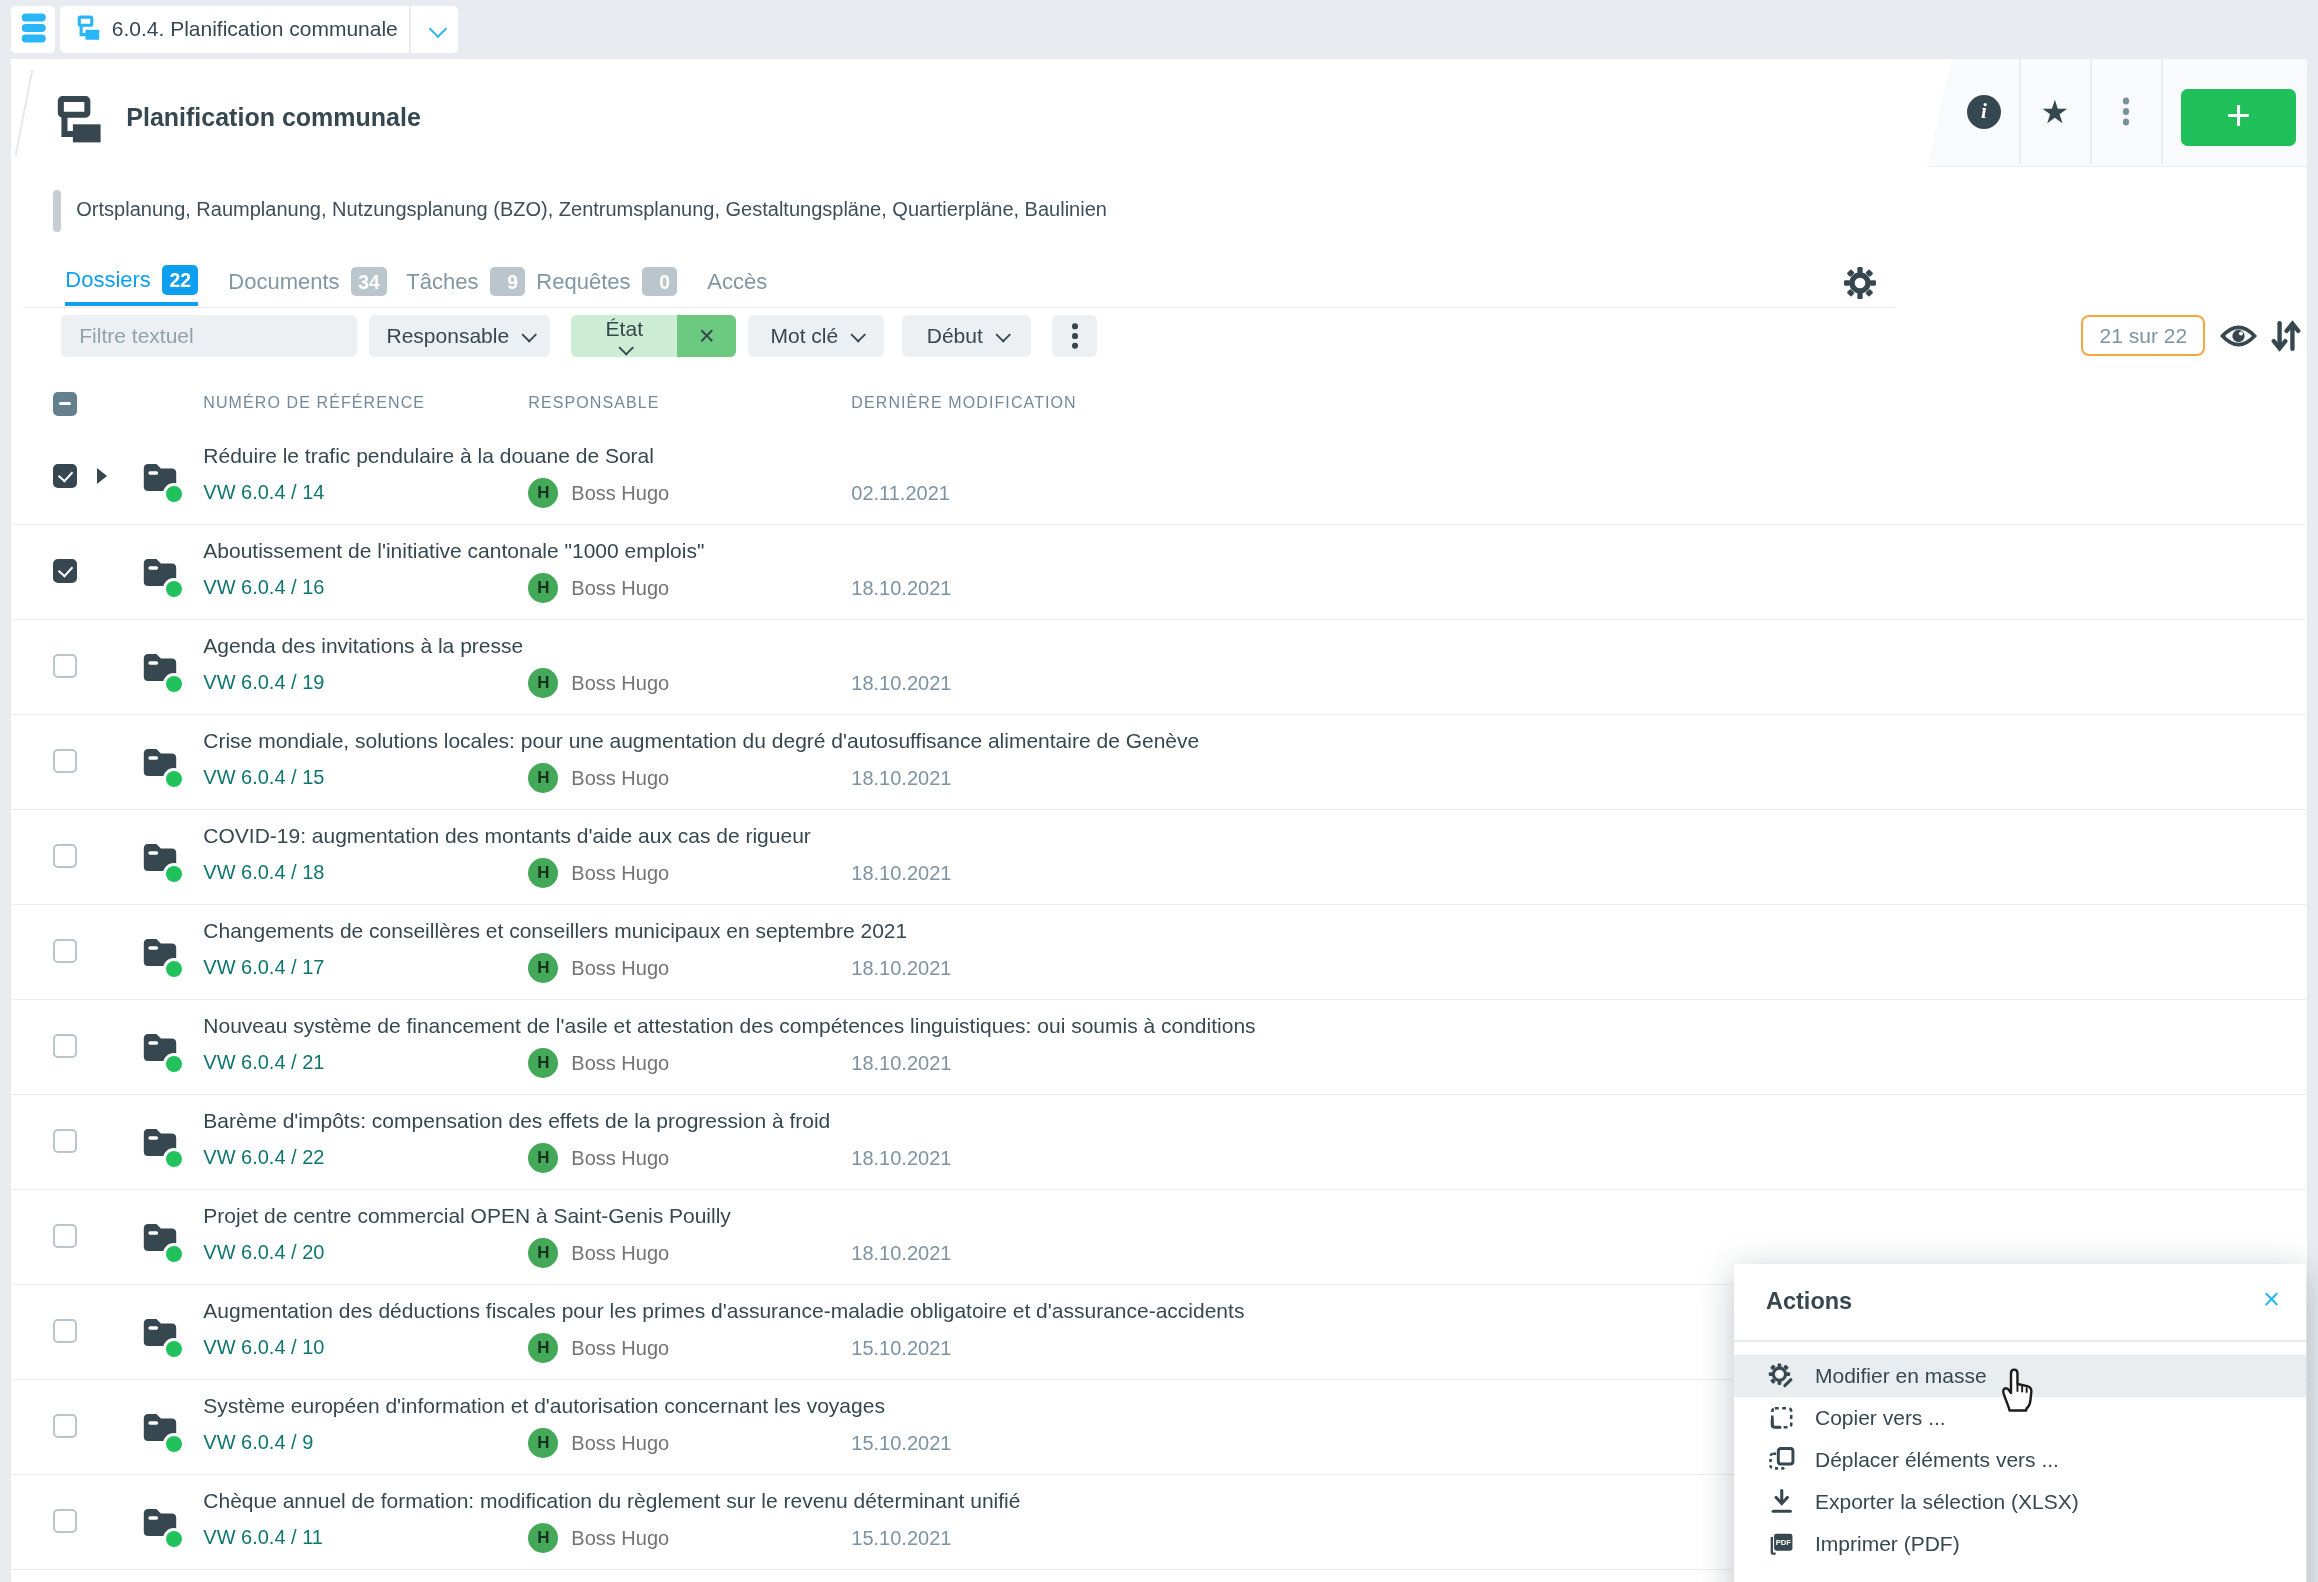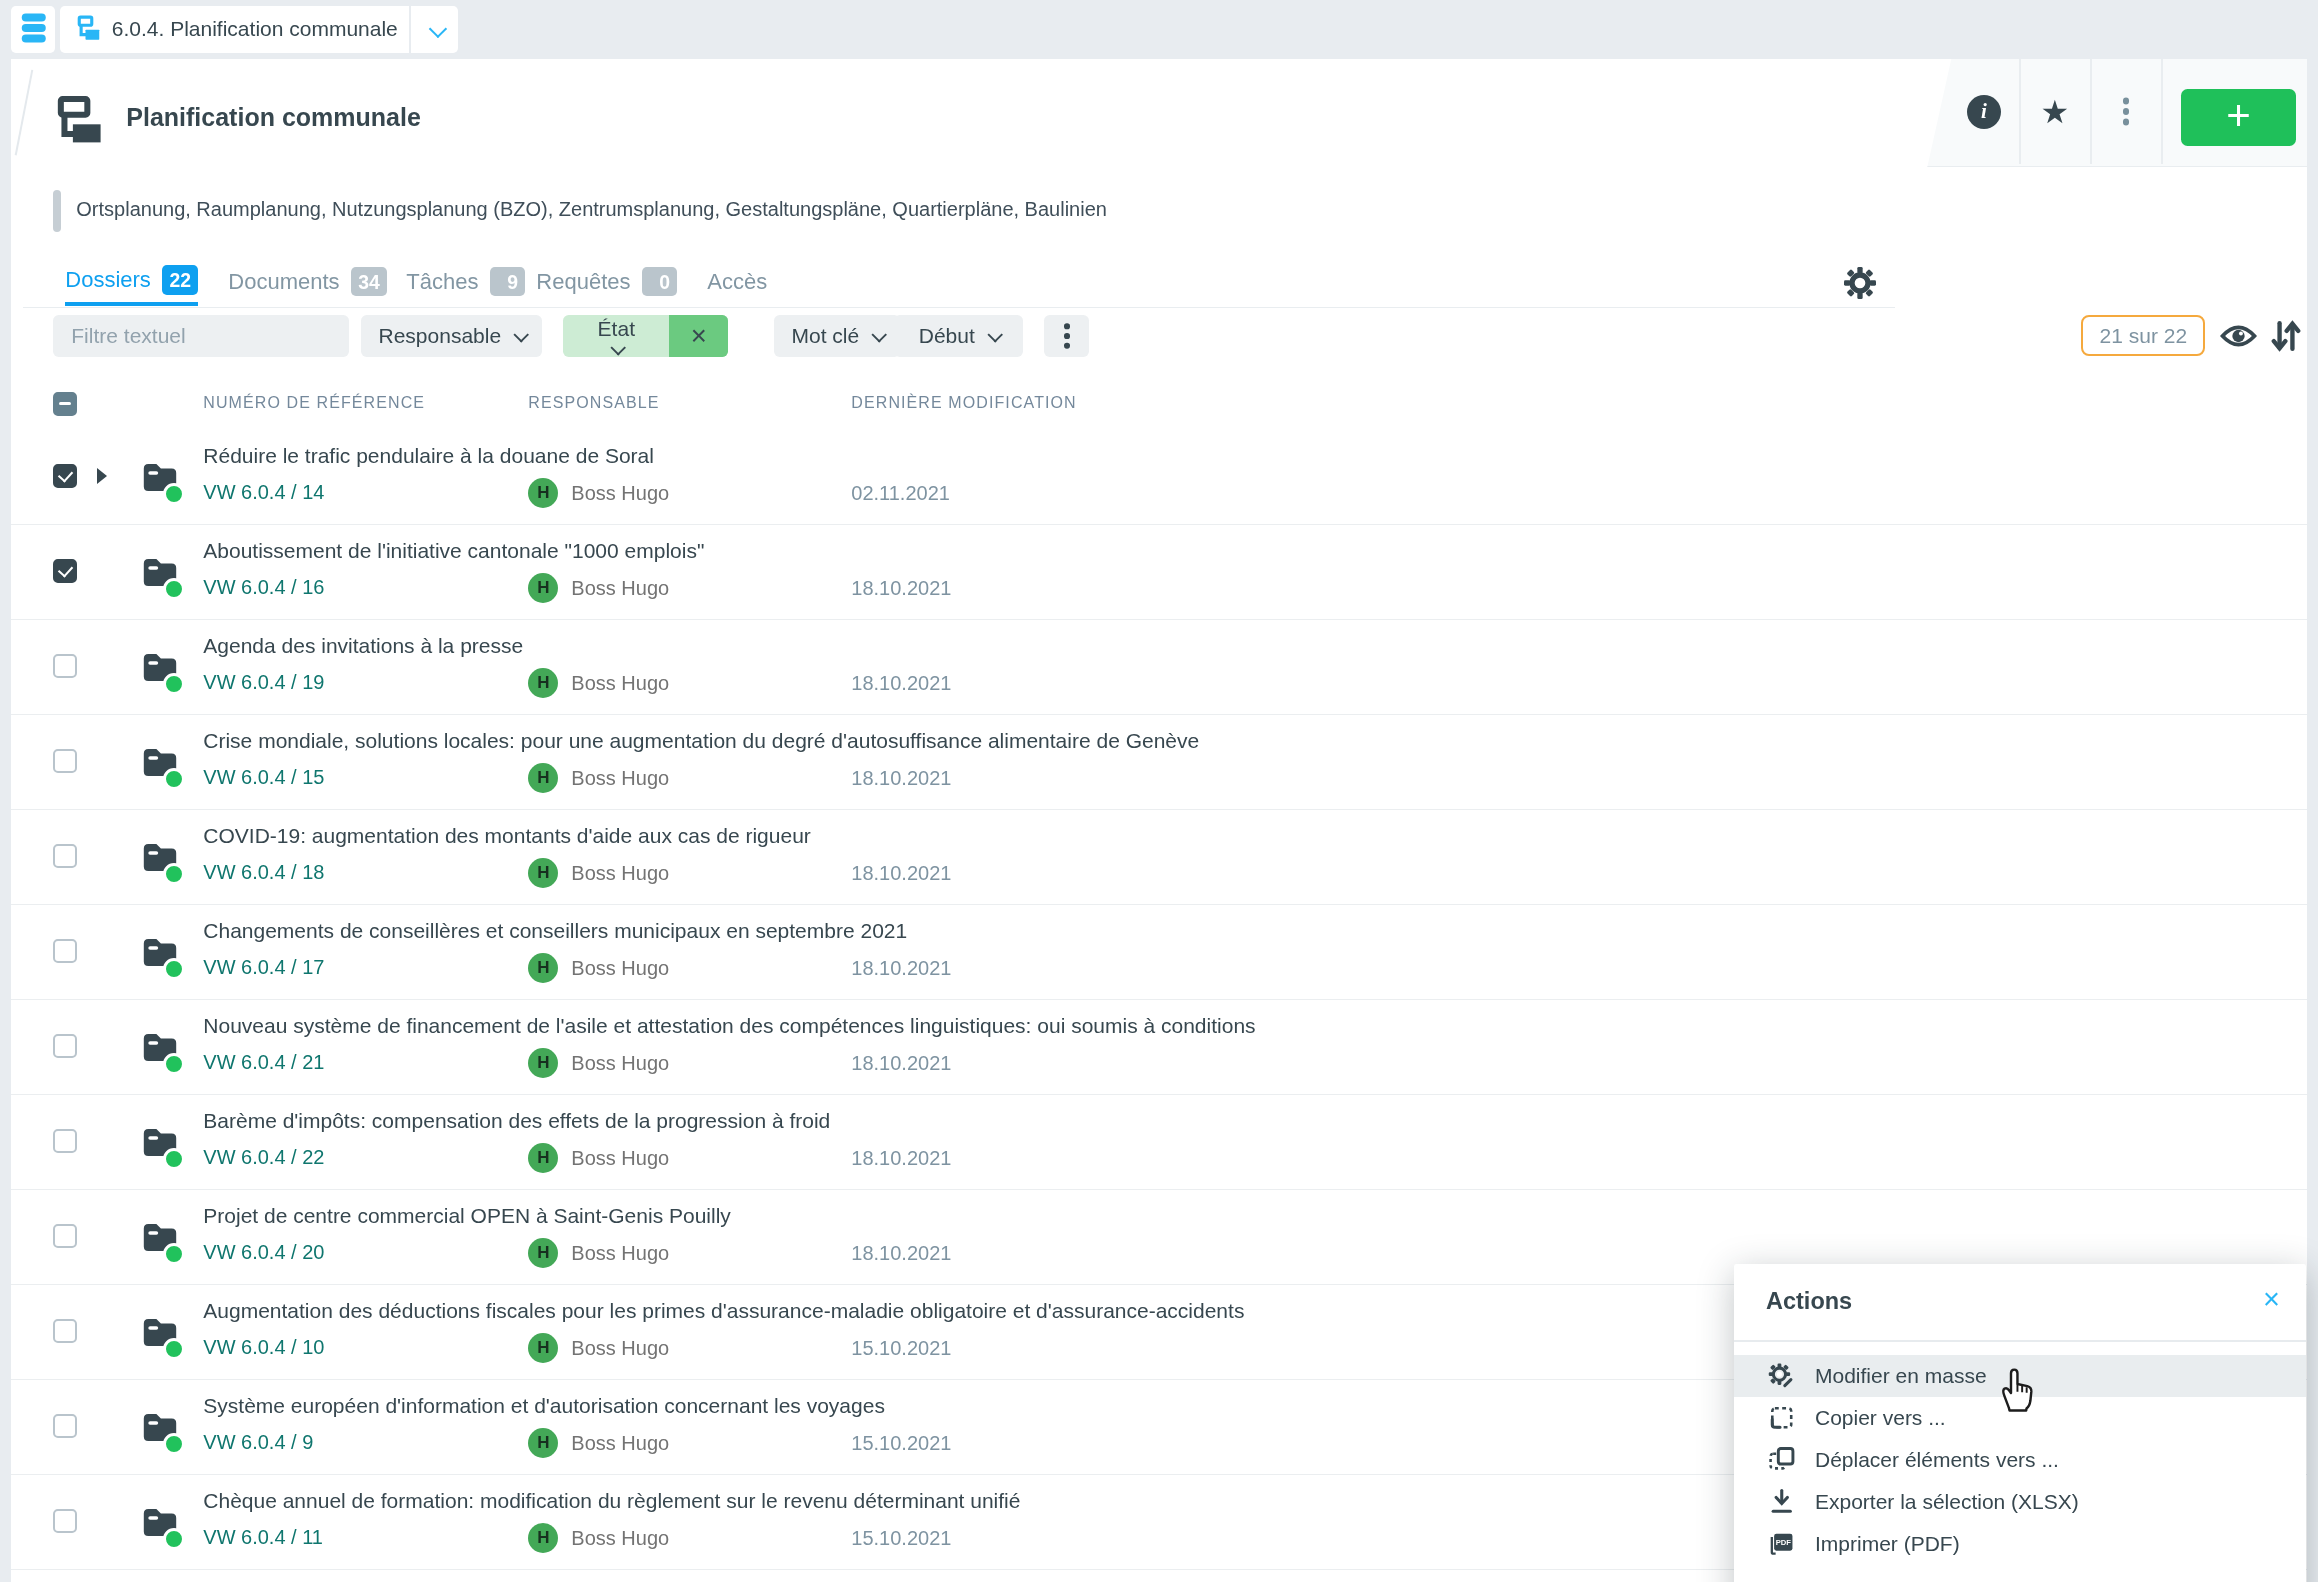--- a/index.html
+++ b/index.html
@@ -32,29 +32,29 @@
   #description{position:absolute;left:65px;top:139px;font-size:20px;color:#3f4e59;}
   
   #tabs{position:absolute;left:12px;top:199px;width:1872px;height:49px;border-bottom:1.6px solid #e9edf0;}
   .tab{position:absolute;top:0;height:47px;display:flex;align-items:center;gap:11.3px;font-size:22px;font-weight:500;color:#8296a3;}
   .tab .badge{min-width:21px;padding:1.6px 7.3px;border-radius:4.9px;background:#bac5cc;color:#fff;font-size:19.4px;font-weight:700;text-align:right;line-height:26px;}
   .tab.active{color:#0ea0f0;border-bottom:4.9px solid #0ea0f0;height:44px;}
   .tab.active .badge{background:#0ea0f0;}
   #gear-btn{position:absolute;right:14.6px;top:6.5px;width:42px;height:39px;display:flex;align-items:center;justify-content:center;}
   
   #filters{position:absolute;left:0;top:256px;width:2296px;height:42px;}
-  .pill{position:absolute;top:0;height:42px;background:#edf0f2;border-radius:5.7px;display:flex;align-items:center;font-size:21px;color:#37474f;}
+  .pill{position:absolute;top:0;height:42px;background:#edf0f2;border-radius:5.7px;display:flex;align-items:center;font-size:21px;color:#37474f;margin-left:8px;}
   #f-text{left:42px;width:296px;}
   #f-text span{margin-left:18px;color:#92a2ad;}
   .f-btn{gap:13px;justify-content:center;}
   #f-resp{left:350px;width:181px;}
   #f-etat{left:552px;width:165px;background:#cdecd4;border-radius:5.7px;overflow:hidden;}
   #f-etat .lbl-part{width:106px;display:flex;align-items:center;justify-content:center;gap:2px;flex-direction:column;}
   #f-etat .x-part{width:59px;height:42px;background:#6bca80;display:flex;align-items:center;justify-content:center;font-size:27.5px;color:#37474f;font-weight:500;}
-  #f-mot{left:763px;width:126px;}
+  #f-mot{left:729px;width:136px;}
   #f-debut{left:883px;width:129px;}
   #f-more{left:1033px;width:45px;justify-content:center;}
   .pill .caret{border-width:2.4px;width:9px;height:9px;margin-top:1.6px;}
   #count-box{position:absolute;right:102px;top:0;width:120px;height:37px;border:2.4px solid #f5a93d;border-radius:8px;display:flex;align-items:center;justify-content:center;font-size:21px;color:#7e93a1;}
   #eye-btn{position:absolute;right:50px;top:4.9px;}
   #sort-btn{position:absolute;right:3.2px;top:3.2px;}
   
   #thead{position:absolute;left:0;top:320px;width:2296px;height:51px;border-bottom:1.6px solid #e9edf0;}
   .th{position:absolute;top:14.6px;font-size:16px;letter-spacing:1.1px;color:#74889b;font-weight:500;}
   .cb{position:absolute;width:24px;height:24px;border:2.4px solid #b9c4cc;border-radius:4.9px;background:#fff;box-sizing:border-box;}

